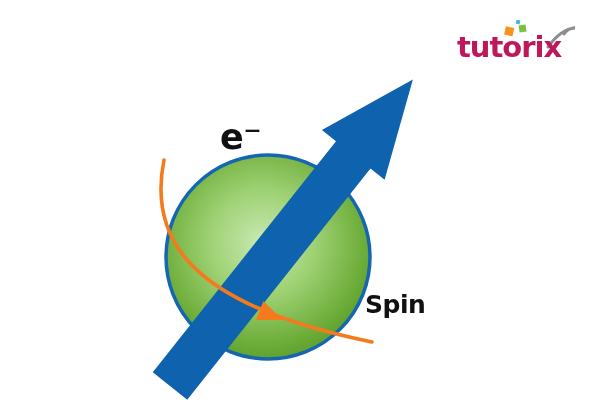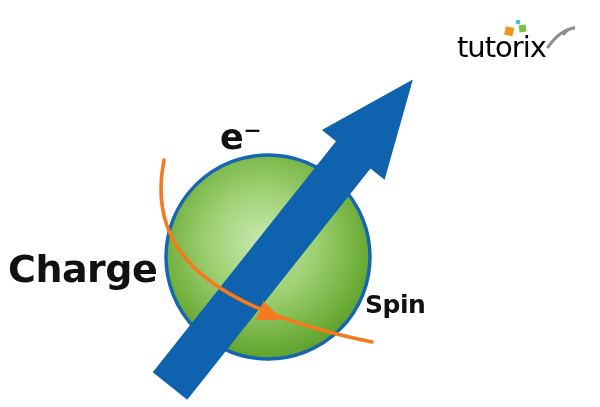--- a/index.html
+++ b/index.html
@@ -30,24 +30,24 @@
     left: 456px;
     top: 16px;
     width: 130px;
     height: 50px;
   }
   .logo-text {
     position: absolute;
     left: 1px;
     top: 17px;
     font-size: 29px;
-    font-weight: 400;
+    font-weight: 700;
     letter-spacing: -1px;
     line-height: 1;
-    color: #000000;
+    color: #be185d;
     white-space: nowrap;
   }
   .logo-dots { position: absolute; left: 46px; top: 4px; }
   .logo-flourish { position: absolute; left: 90px; top: 10px; }
 </style>
 </head>
 <body>
 
 <div id="screen">
 
@@ -63,21 +63,20 @@
 
     <circle cx="268" cy="257" r="102" fill="url(#sphereGrad)" stroke-width="3.5" stroke="#1566b2"></circle>
 
     <polygon points="0,-22 295,-22 295,-40 391,0 295,40 295,22 0,22" transform="translate(170,386) rotate(-51.6)" fill="#0e62ae"></polygon>
 
     <path d="M 164 160 C 148 240, 190 305, 372 342" fill="none" stroke-width="3.6" stroke-linecap="round" stroke="#f57a1e"></path>
     <polygon points="16,0 -9,-10 -9,10" transform="translate(268,314) rotate(22)" fill="#f57a1e"></polygon>
   </svg>
 
   <div class="label label-electron">e⁻</div>
-  <div class="label label-charge">Charge</div>
   <div class="label label-spin">Spin</div>
 
   <div class="logo">
     <svg class="logo-dots" width="30" height="18" viewBox="0 0 30 18">
       <rect x="3" y="7" width="8.5" height="8.5" transform="rotate(12 7 11)" fill="#f6921e"></rect>
       <rect x="14" y="0" width="4" height="4" transform="rotate(15 16 2)" fill="#45b1e8"></rect>
       <rect x="17" y="5" width="7" height="7" transform="rotate(-8 20 8)" fill="#7ac143"></rect>
     </svg>
     <svg class="logo-flourish" width="32" height="24" viewBox="0 0 32 24">
       <path d="M 2 21 Q 15 3 29 2 Q 22 2 18 8" fill="none" stroke="#8d8d8f" stroke-width="3" stroke-linecap="round"></path>

